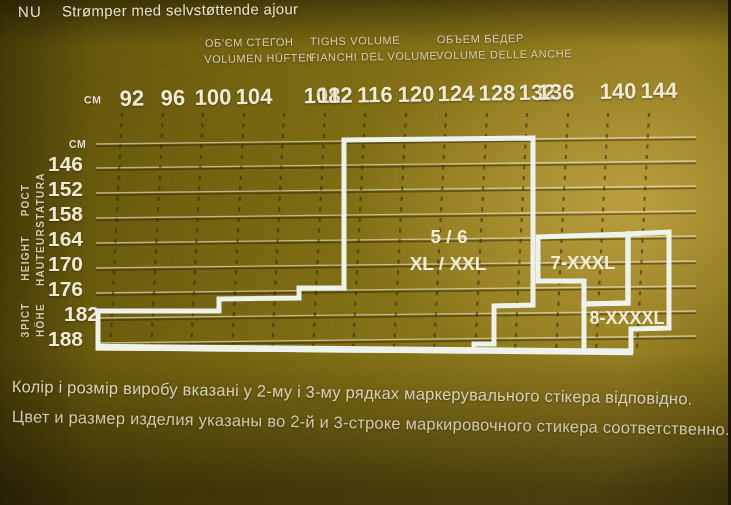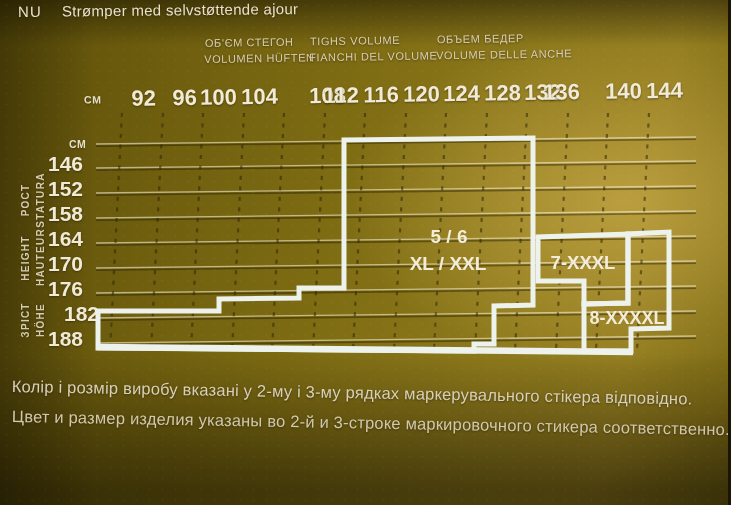--- a/index.html
+++ b/index.html
@@ -23,21 +23,21 @@
   .title-row{position:absolute;left:0;top:3px;width:731px;height:20px;color:#e9e1cc;
     transform:rotate(-0.6deg);transform-origin:20px 10px;}
   .lang{position:absolute;left:18px;top:0;font-size:15px;letter-spacing:1.2px;}
   .title{position:absolute;left:62px;top:0;font-size:15px;letter-spacing:0.3px;}
   .hip-header{position:absolute;left:0;top:0;width:731px;height:80px;color:#d9ceb3;
     font-size:11px;letter-spacing:0.6px;transform:rotate(-0.9deg);transform-origin:205px 50px;}
   .hh{position:absolute;white-space:nowrap;}
   .r1c1{left:205px;top:37px}.r1c2{left:310px;top:37px}.r1c3{left:437px;top:37px}
   .r2c1{left:204px;top:53px}.r2c2{left:309px;top:53px}.r2c3{left:436px;top:53px}
   #top-axis{position:absolute;inset:0;transform:rotate(-0.85deg);transform-origin:120px 100px;}
-  .xt{position:absolute;width:48px;text-align:right;font-size:22px;font-weight:bold;color:#f1ead7;}
+  .xt{position:absolute;width:48px;text-align:center;font-size:22px;font-weight:bold;color:#f1ead7;}
   .yt{position:absolute;width:44px;font-size:21px;font-weight:bold;color:#f1ead7;}
   .unit{position:absolute;font-size:10.5px;font-weight:bold;color:#e6dec9;letter-spacing:0.5px;}
   .side{position:absolute;width:56px;height:12px;line-height:12px;font-size:10px;font-weight:bold;
     letter-spacing:1.3px;color:#d6cbb0;text-align:center;transform:rotate(-90deg);}
   #chart{position:absolute;left:0;top:0;filter:blur(0.3px);}
   .footer-line{position:absolute;left:12px;width:719px;font-size:16.5px;letter-spacing:0.2px;
     white-space:nowrap;transform:rotate(1.05deg);transform-origin:0 0;}
   .f1{top:377px;color:#d9d0b9;}
   .f2{top:407px;color:#d2c8ac;}
 </style>

